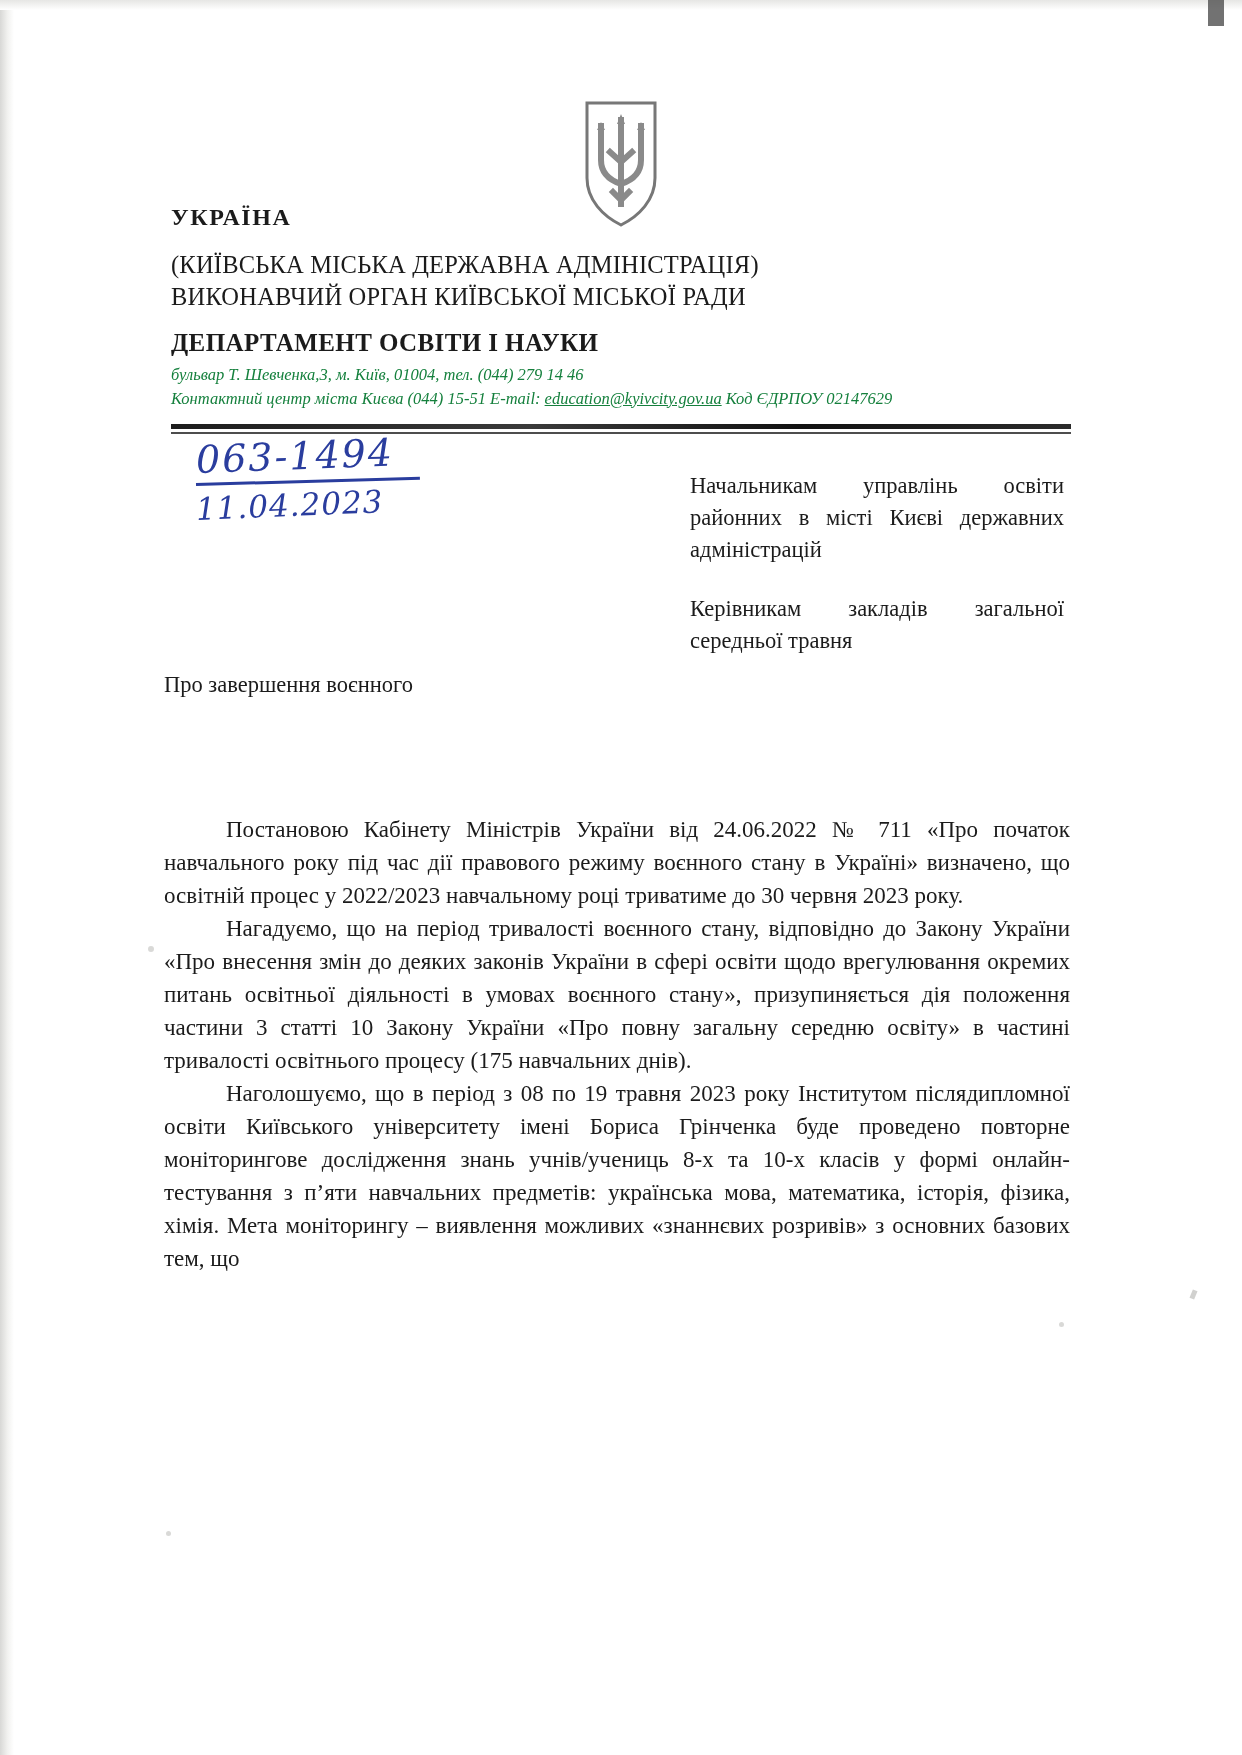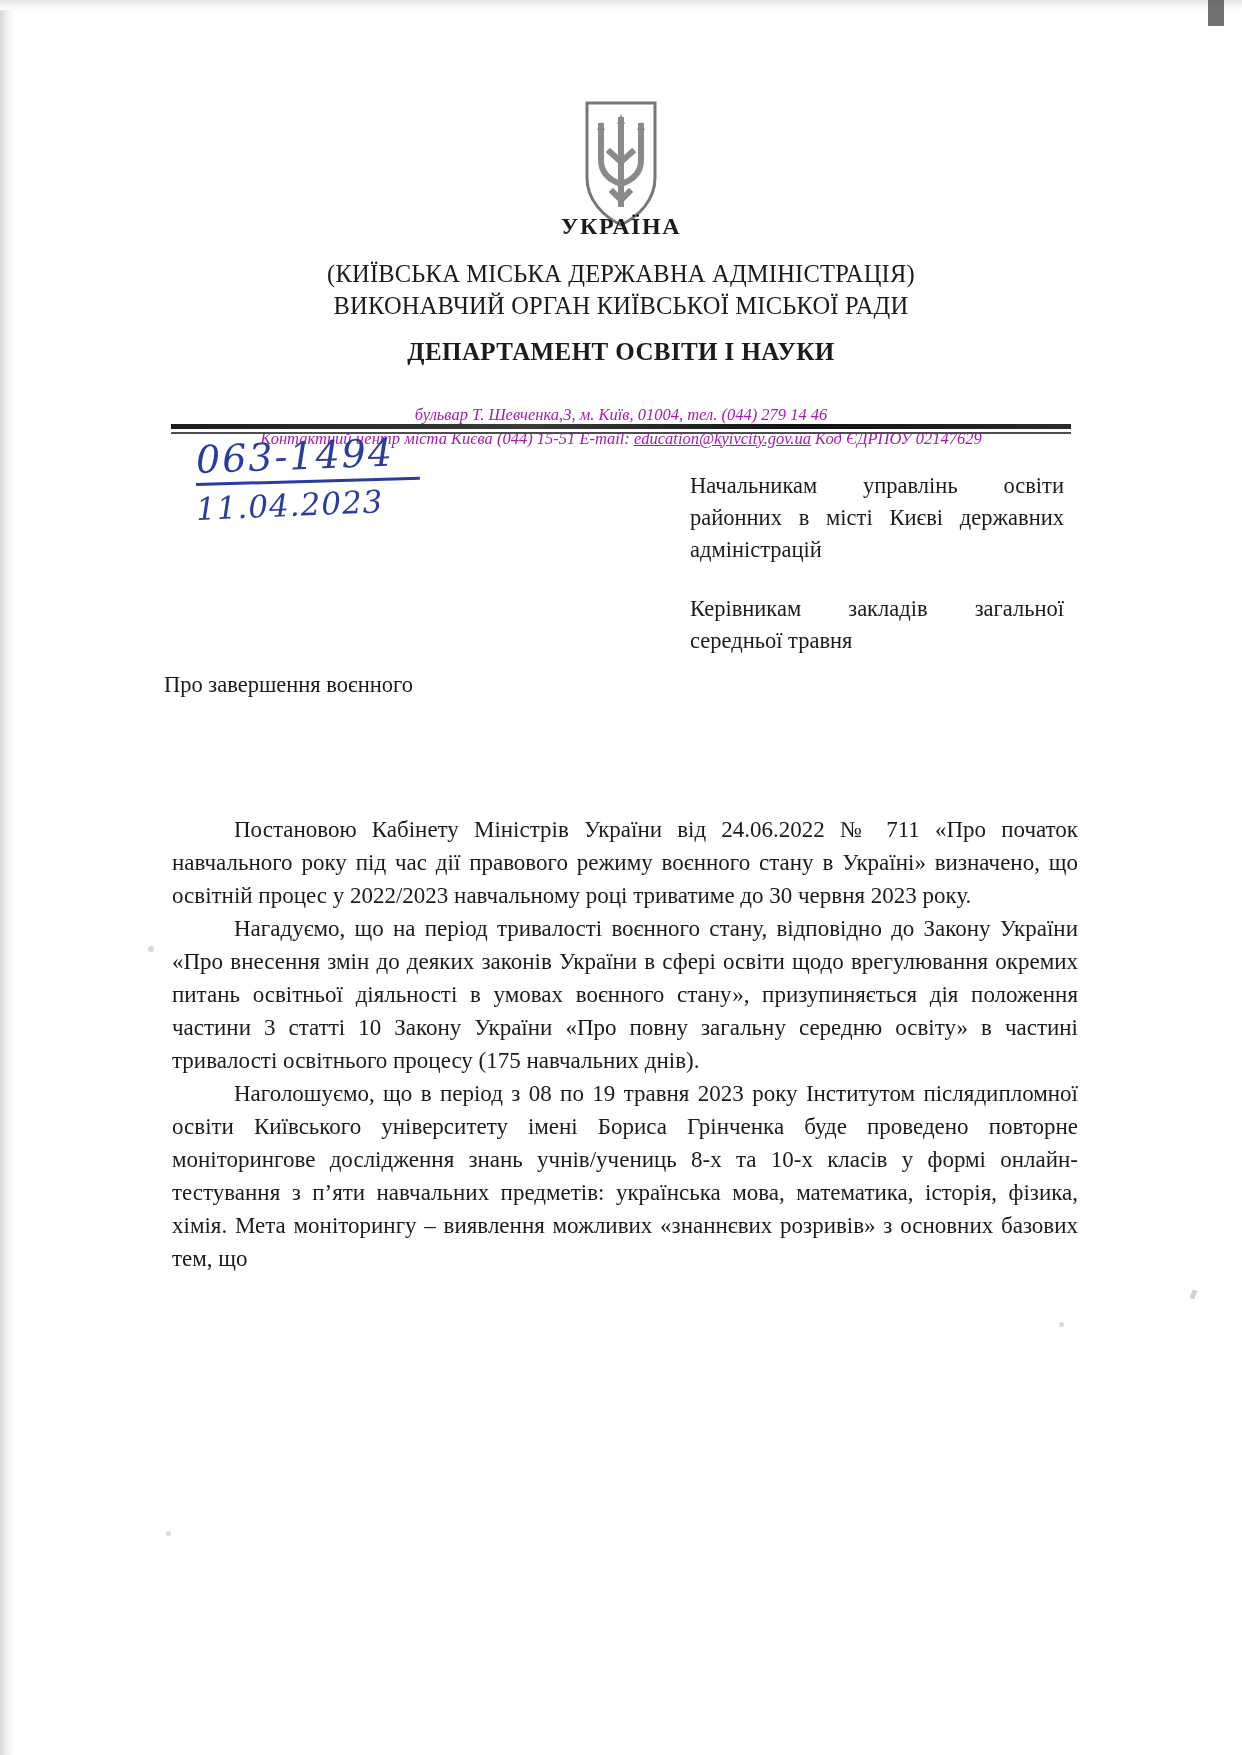--- a/index.html
+++ b/index.html
@@ -58,49 +58,49 @@
     position: absolute;
     left: 0; top: 100px;
     width: 1242px;
     text-align: center;
   }
   .emblem-wrap svg { display: inline-block; }
 
   
   .letterhead {
     position: absolute;
-    left: 171px; top: 213px;
+    left: 171px; top: 204px;
     width: 900px;
-    text-align: center;
+    text-align: left;
   }
   .lh-country {
     font-size: 24px;
     font-weight: bold;
     letter-spacing: 1.6px;
     line-height: 1.1;
   }
   .lh-org {
     margin-top: 19px;
     font-size: 24.5px;
     line-height: 1.30;
     letter-spacing: .2px;
   }
   .lh-dept {
     margin-top: 16px;
     font-size: 25px;
     font-weight: bold;
     letter-spacing: .4px;
   }
   .lh-contact {
-    margin-top: 37px;
+    margin-top: 6px;
     font-family: "Liberation Serif", "DejaVu Serif", serif;
     font-style: italic;
     font-size: 16.5px;
     line-height: 1.42;
-    color: #a21caf;
+    color: #15803d;
   }
   .lh-contact .email {
     text-decoration: underline;
   }
 
   
   .rule-block {
     position: absolute;
     left: 171px; top: 424px;
     width: 900px;
@@ -176,21 +176,21 @@
     position: absolute;
     left: 171px; top: 755px;
     width: 900px;
     text-align: center;
     font-size: 23px;
   }
 
   
   .body-text {
     position: absolute;
-    left: 172px; top: 813px;
+    left: 164px; top: 813px;
     width: 906px;
     font-size: 23px;
     line-height: 1.435;
     text-align: justify;
   }
   .body-text p {
     margin: 0;
     text-indent: 62px;
   }
 </style>

